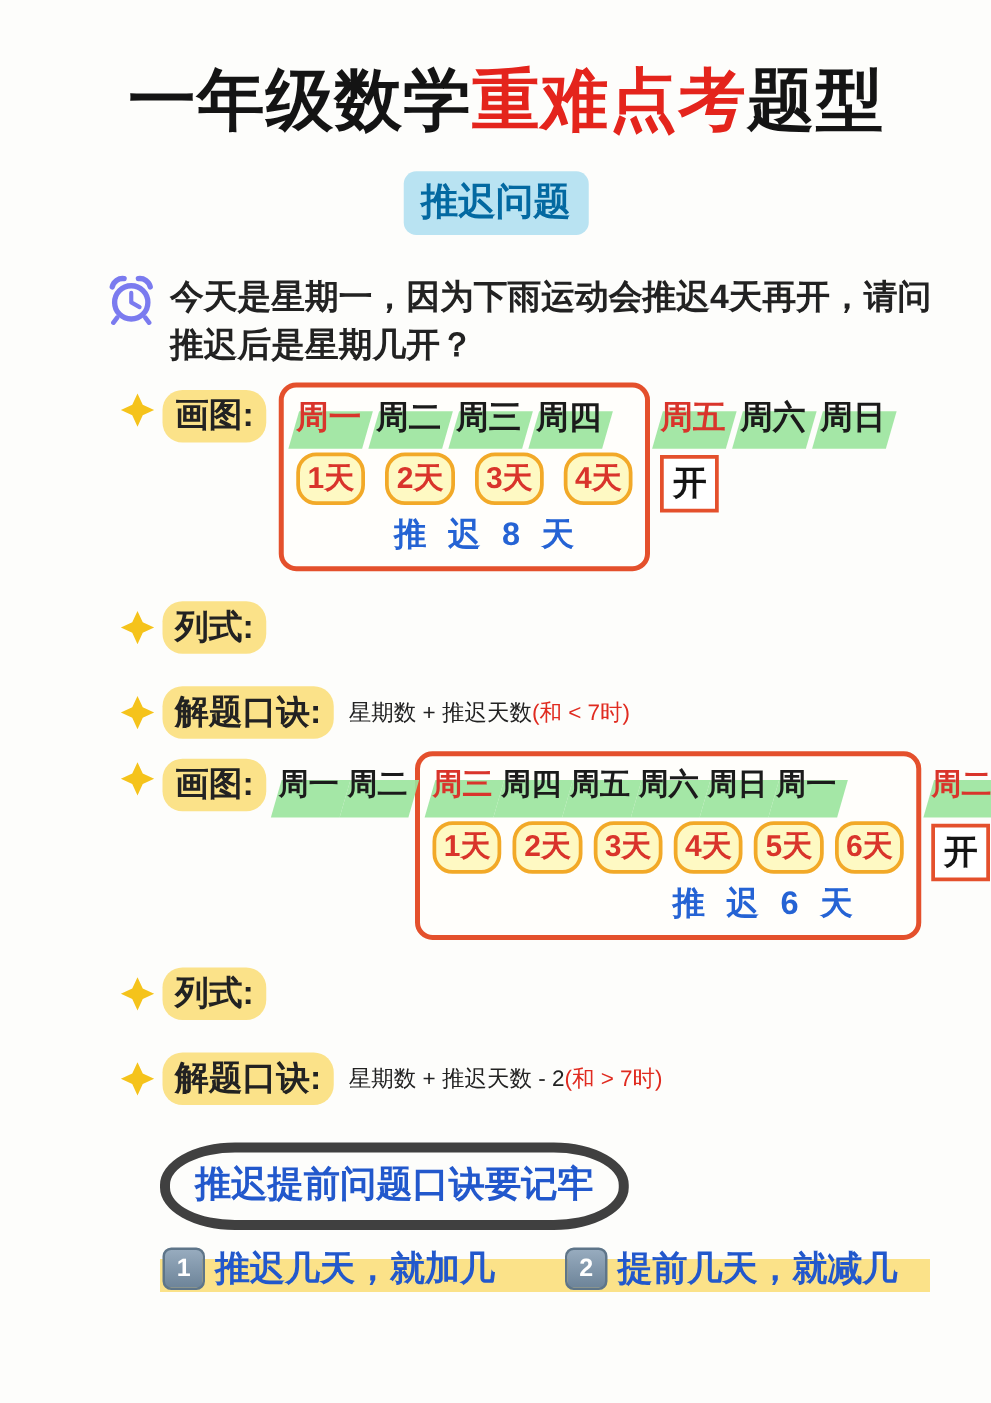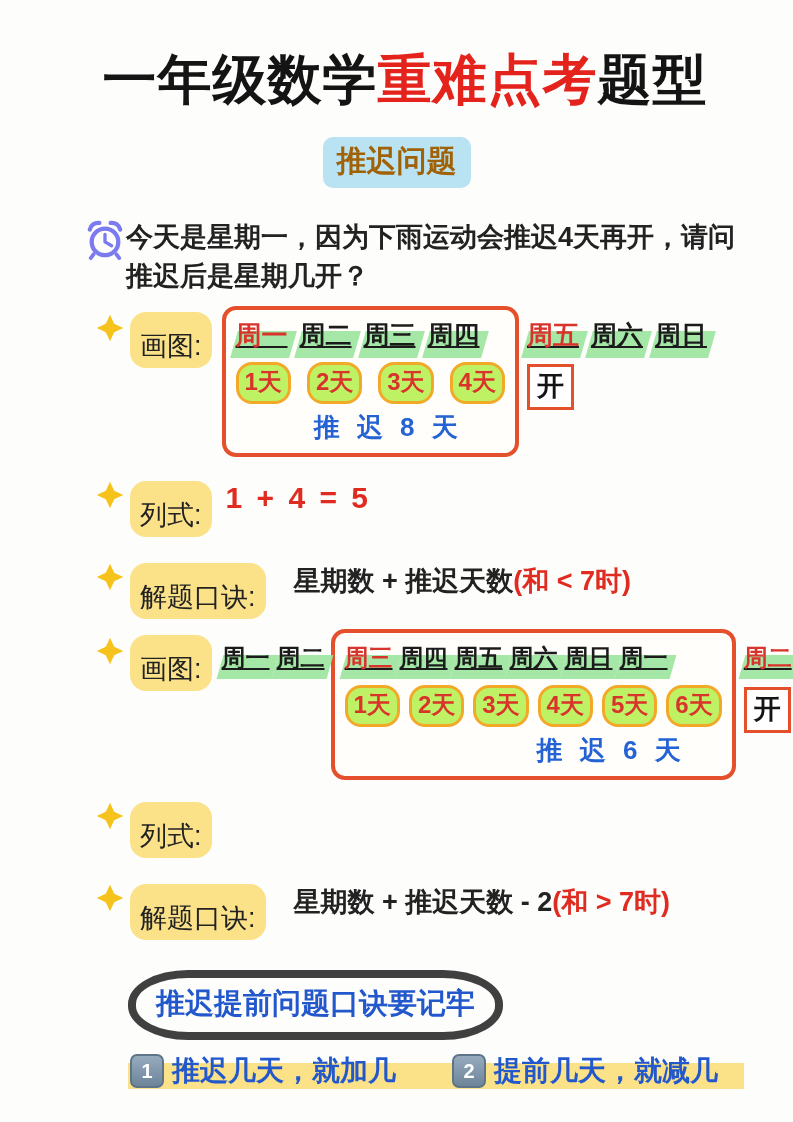--- a/index.html
+++ b/index.html
@@ -22,69 +22,70 @@
     color:#141414;
     padding-left:17px;
   }
   .title .red{color:#e4241c;}
 
   
   .badge-wrap{text-align:center;margin-top:20px;}
   .badge{
     display:inline-block;
     background:#b9e3f2;
-    color:#a16207;
+    color:#0369a1;
     font-size:30px;
     font-weight:bold;
     padding:4px 14px 6px;
     border-radius:10px;
   }
 
   
   .question{
     display:flex;
     align-items:flex-start;
+    gap:10px;
     margin:30px 40px 0 86px;
   }
   .q-icon{flex:0 0 40px;padding-top:2px;}
   .q-text{
     font-size:27px;
     font-weight:bold;
     line-height:1.45;
     color:#222;
   }
 
   
   .label-row{
     display:flex;
-    align-items:flex-start;
+    align-items:center;
     margin-left:96px;
     margin-right:30px;
   }
   .sparkle{flex:0 0 34px;display:flex;align-items:center;}
   .pill{
     background:#fbe289;
     border-radius:16px;
-    padding:16px 10px 4px;
+    padding:2px 10px 4px;
     font-size:27px;
-    font-weight:normal;
+    font-weight:bold;
     color:#222;
     white-space:nowrap;
   }
   .eq{
     margin-left:14px;
     color:#e02b20;
     font-size:30px;
     font-weight:bold;
     letter-spacing:3px;
   }
   .tip-text{
-    margin-left:28px;
-    font-size:27px;
-    font-weight:bold;
+    margin-left:12px;
+    font-size:18px;
+    font-weight:normal;
     color:#222;
     white-space:nowrap;
   }
   .tip-text .red{color:#e02b20;}
 
   
   .diagram{
     display:flex;
     align-items:flex-start;
     margin-left:96px;
@@ -94,21 +95,21 @@
   .diagram .pill{margin-top:6px;}
   .redbox{
     border:4px solid #e4502c;
     border-radius:14px;
     padding:6px 10px 8px;
     margin-left:10px;
     background:#fffefb;
   }
   .outside-col{margin-left:8px;padding-top:10px;}
   .before-col{margin-left:10px;padding-top:10px;}
-  .day-row{display:flex;gap:12px;align-items:center;height:38px;text-decoration:underline;}
+  .day-row{display:flex;gap:12px;height:38px;}
   .day-row.tight{gap:7px;}
   .day{
     position:relative;z-index:0;
     font-size:26px;font-weight:bold;color:#1b1b1b;
     white-space:nowrap;
   }
   .day.small{font-size:24px;}
   .day.red{color:#d9342b;}
   .day::before{
     content:"";
@@ -116,21 +117,21 @@
     left:-2px;right:-5px;top:13px;bottom:-5px;
     background:#9ae49c;
     transform:skewX(-16deg);
     opacity:.9;
   }
   .bubble-row{display:flex;gap:16px;align-items:center;margin-top:8px;height:42px;}
   .bubble-row.tight{gap:9px;}
   .bubble{
     border:3px solid #f2a928;
     border-radius:16px;
-    background:#bef264;
+    background:#fef9c3;
     color:#d9342b;
     font-size:24px;
     font-weight:bold;
     padding:1px 6px 3px;
     white-space:nowrap;
   }
   .open-box{
     display:inline-block;
     border:3px solid #e4502c;
     background:#fff;
@@ -253,21 +254,20 @@
   </div>
 
   
   <div class="label-row" style="margin-top:24px;">
     <span class="sparkle">
       <svg width="28" height="28" viewBox="0 0 40 40">
           <path d="M20 1 L26 14 L39 20 L26 26 L20 39 L14 26 L1 20 L14 14 Z" fill="#f5c31b"></path>
         </svg>
     </span>
     <span class="pill">列式:</span>
-    <span class="eq">1 + 4 = 5</span>
   </div>
 
   
   <div class="label-row" style="margin-top:26px;">
     <span class="sparkle">
       <svg width="28" height="28" viewBox="0 0 40 40">
           <path d="M20 1 L26 14 L39 20 L26 26 L20 39 L14 26 L1 20 L14 14 Z" fill="#f5c31b"></path>
         </svg>
     </span>
     <span class="pill">解题口诀:</span>

